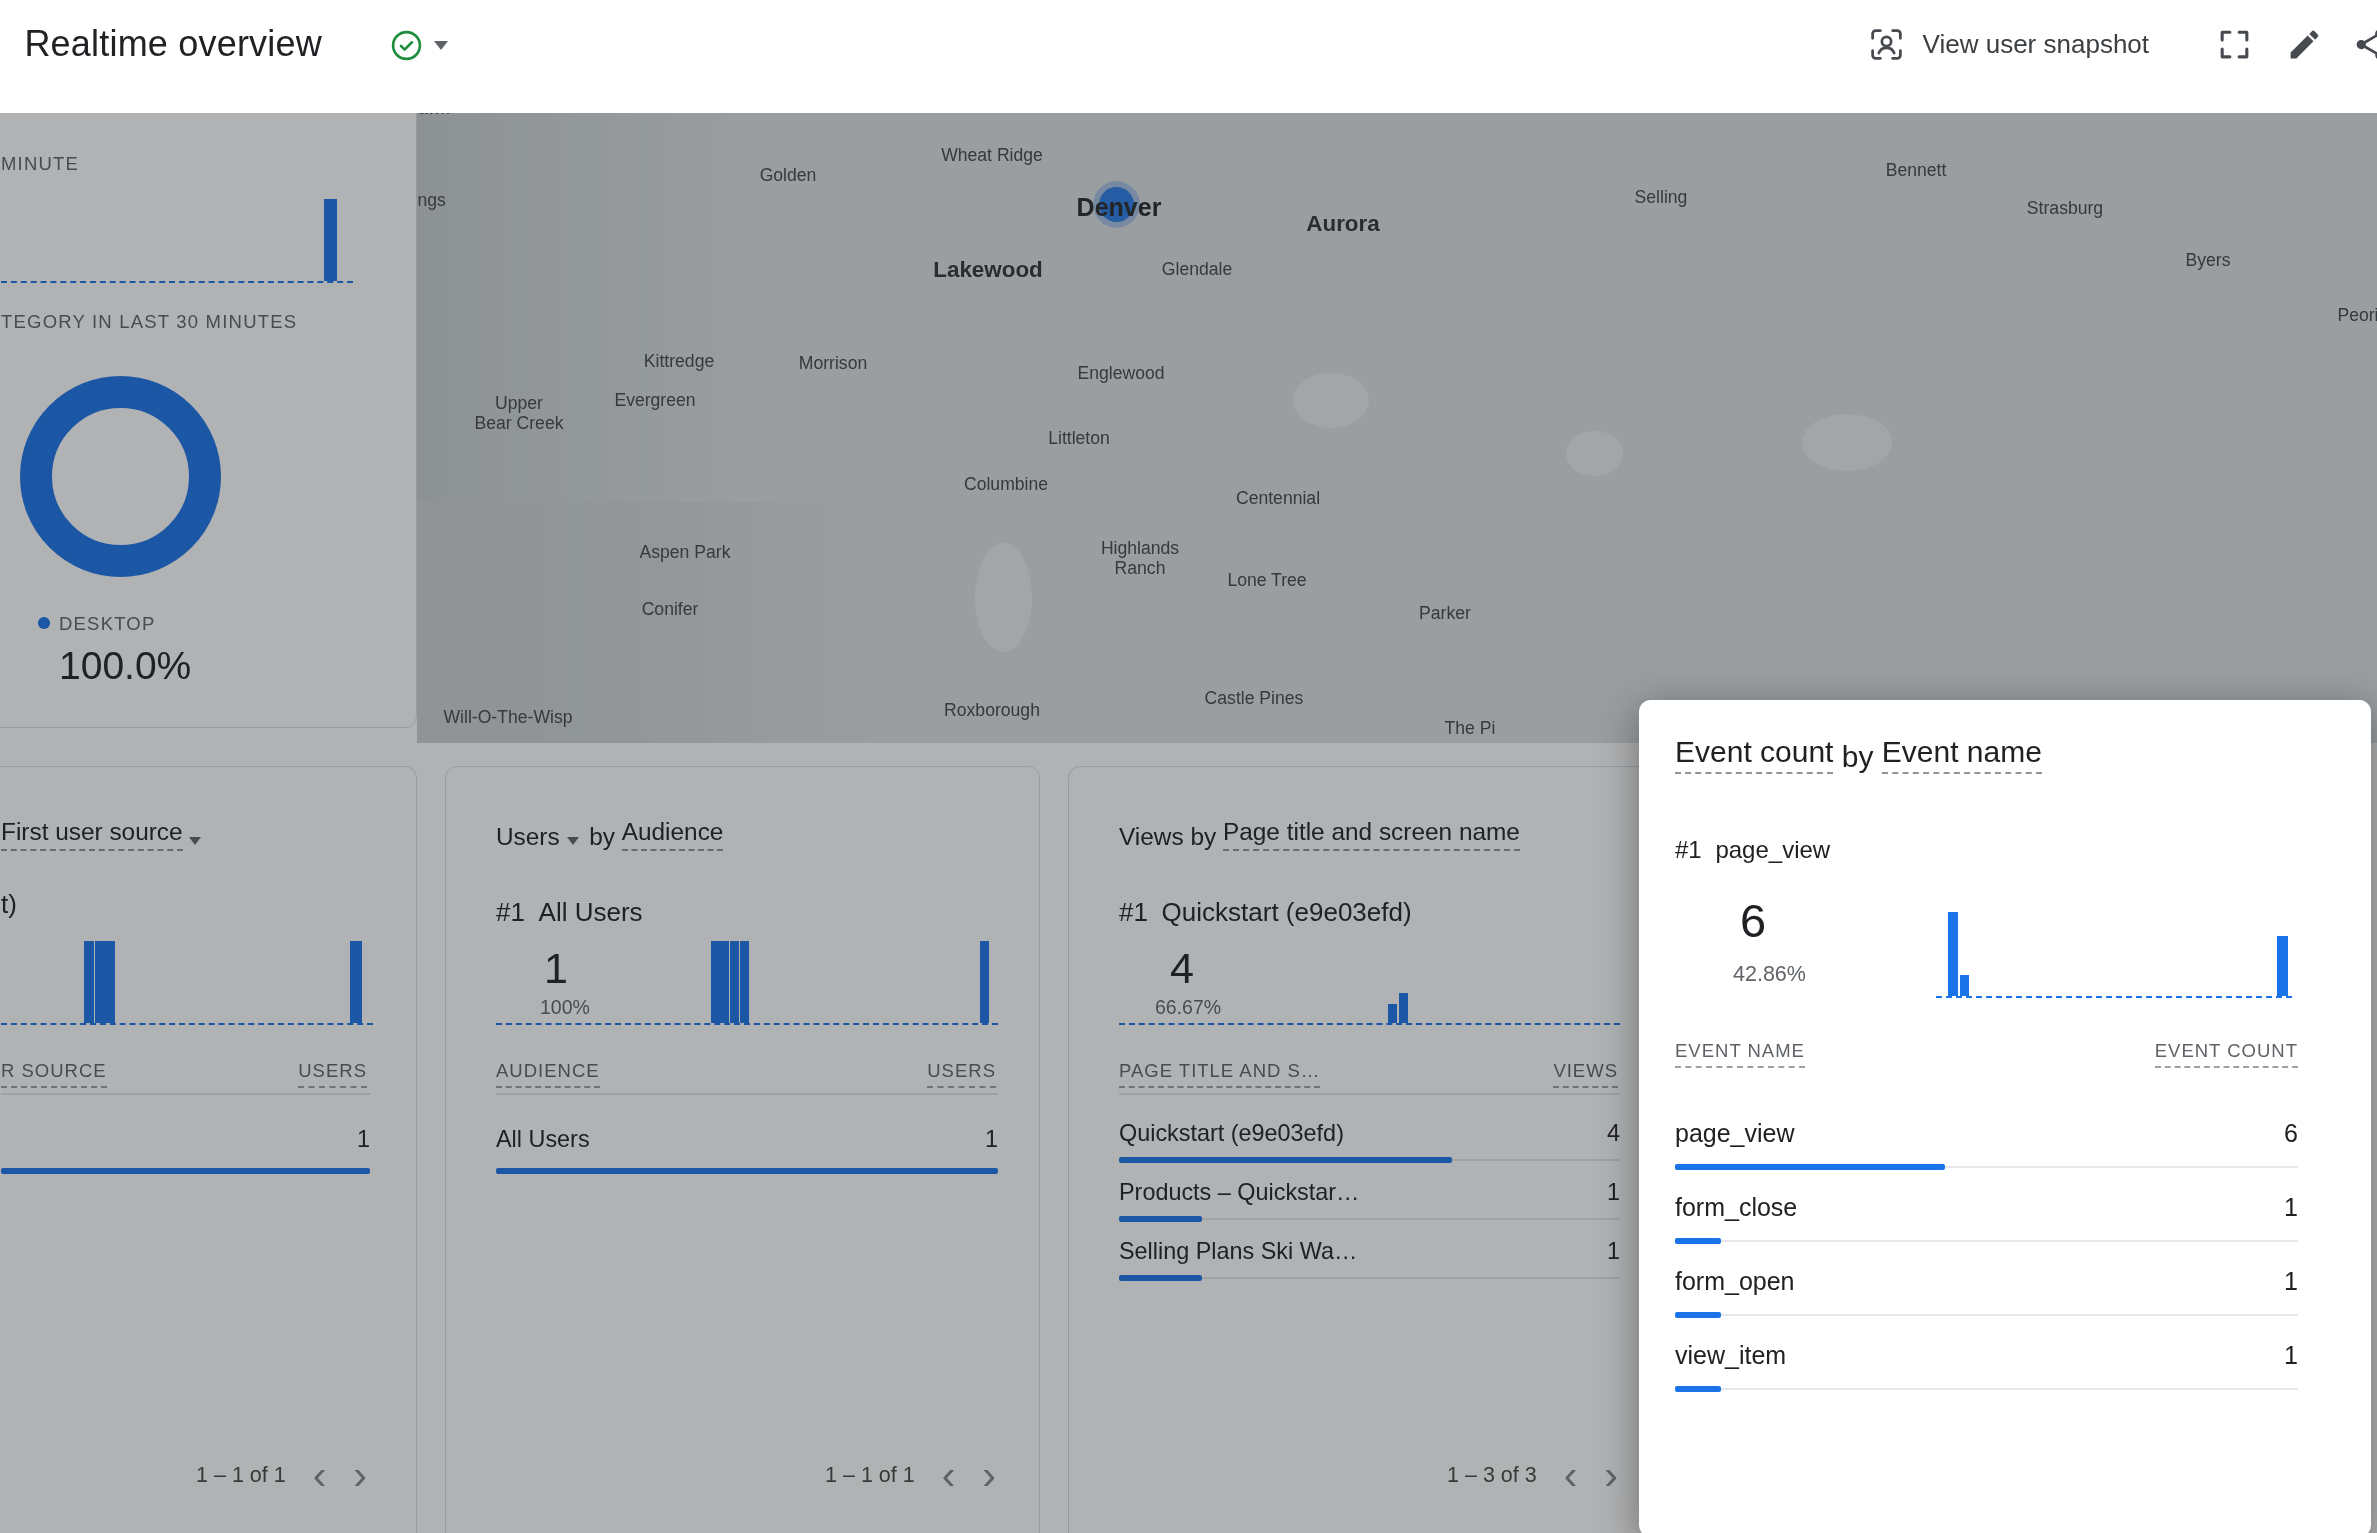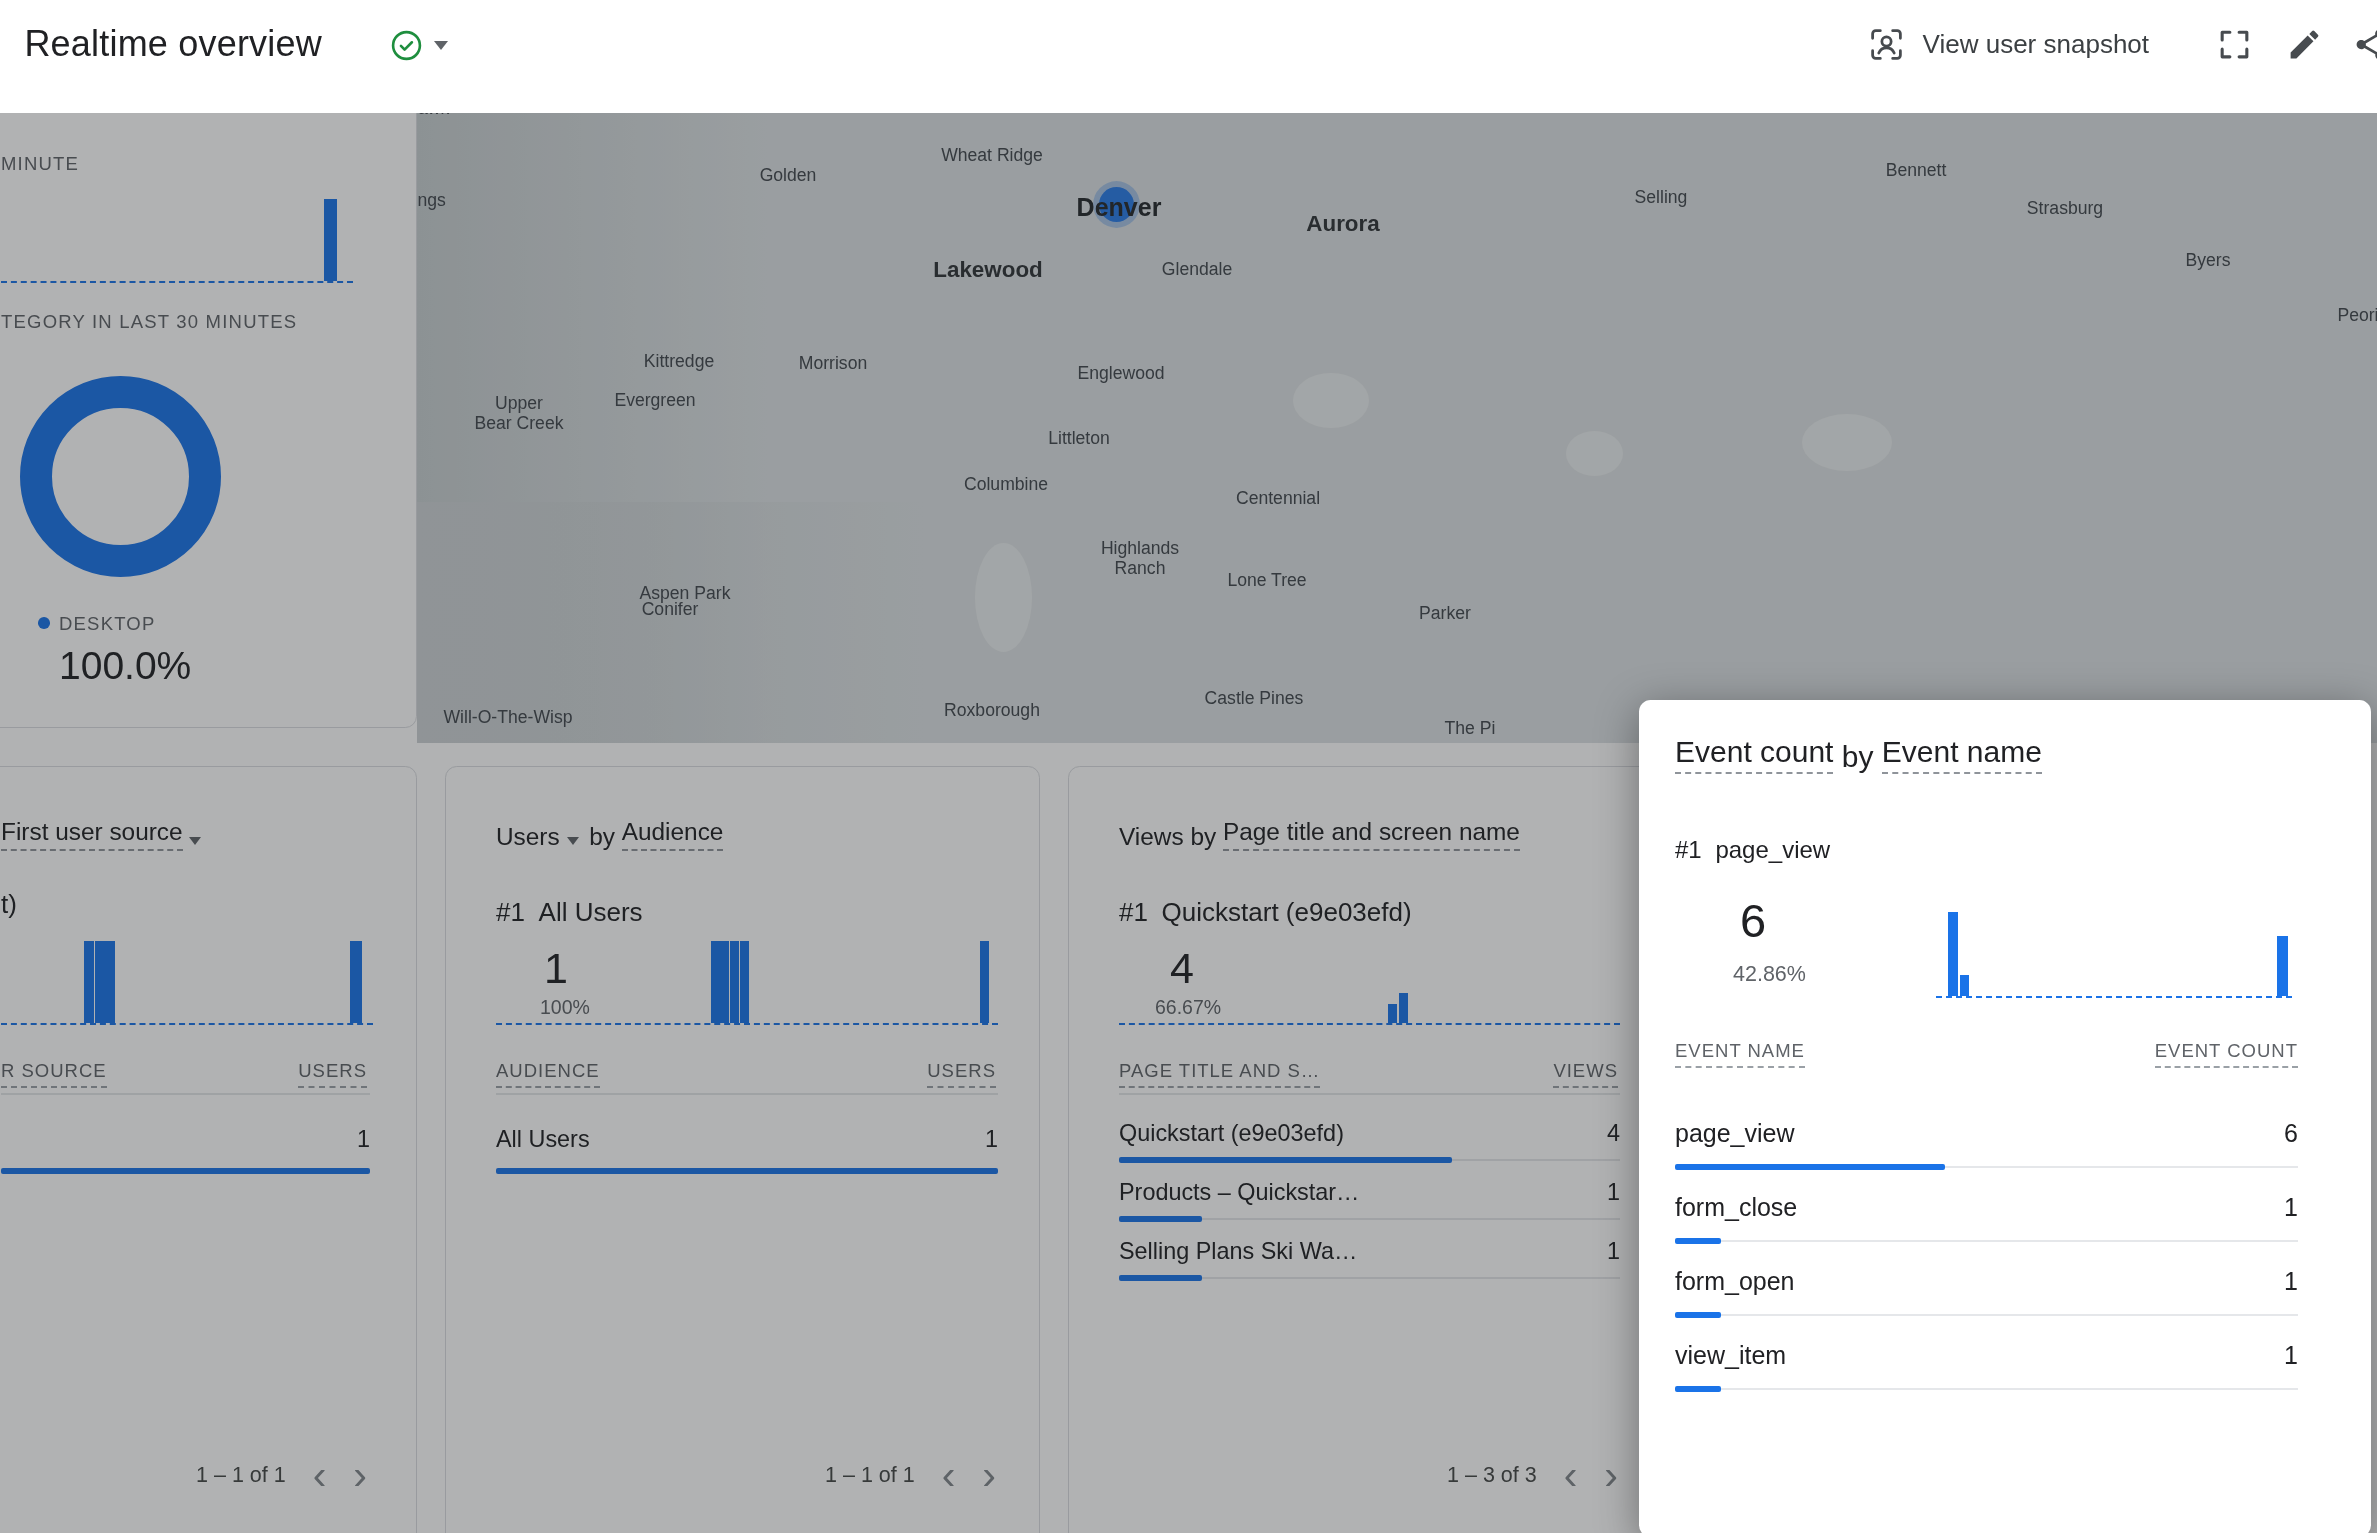--- a/index.html
+++ b/index.html
@@ -84,21 +84,21 @@
         <span class="city" style="left: 780px; top: 177px;">Glendale</span>
         <span class="city" style="left: 262px; top: 269px;">Kittredge</span>
         <span class="city" style="left: 416px; top: 271px;">Morrison</span>
         <span class="city" style="left: 704px; top: 281px;">Englewood</span>
         <span class="city" style="left: 102px; top: 321px;">Upper
 Bear Creek</span>
         <span class="city" style="left: 238px; top: 308px;">Evergreen</span>
         <span class="city" style="left: 662px; top: 346px;">Littleton</span>
         <span class="city" style="left: 589px; top: 392px;">Columbine</span>
         <span class="city" style="left: 861px; top: 406px;">Centennial</span>
-        <span class="city" style="left: 268px; top: 501px; text-align: center;">Aspen Park</span>
+        <span class="city" style="left: 268px; top: 460px; text-align: center;">Aspen Park</span>
         <span class="city" style="left: 253px; top: 517px;">Conifer</span>
         <span class="city" style="left: 723px; top: 466px;">Highlands
 Ranch</span>
         <span class="city" style="left: 850px; top: 488px;">Lone Tree</span>
         <span class="city" style="left: 1028px; top: 521px;">Parker</span>
         <span class="city" style="left: 837px; top: 606px;">Castle Pines</span>
         <span class="city" style="left: 575px; top: 618px;">Roxborough</span>
         <span class="city" style="left: 91px; top: 625px;">Will-O-The-Wisp</span>
         <span class="city" style="left: 1053px; top: 636px;">The Pi</span>
       </div>

